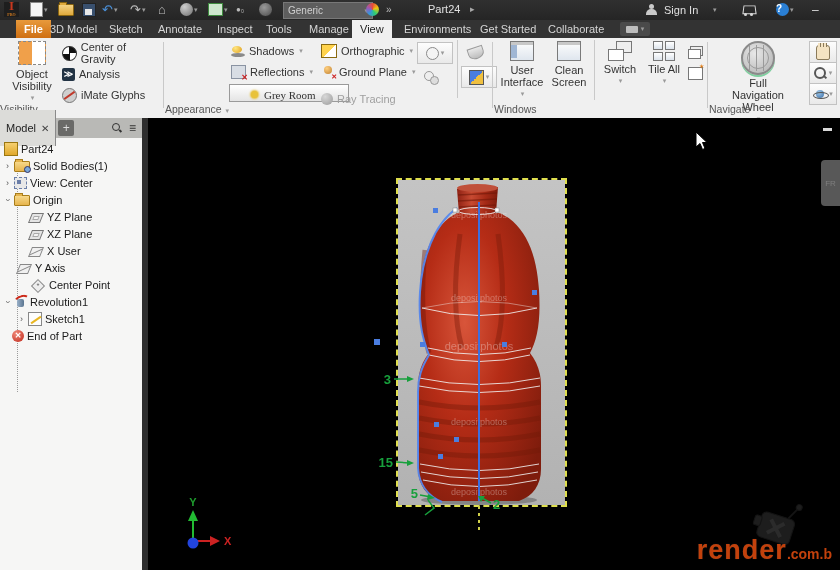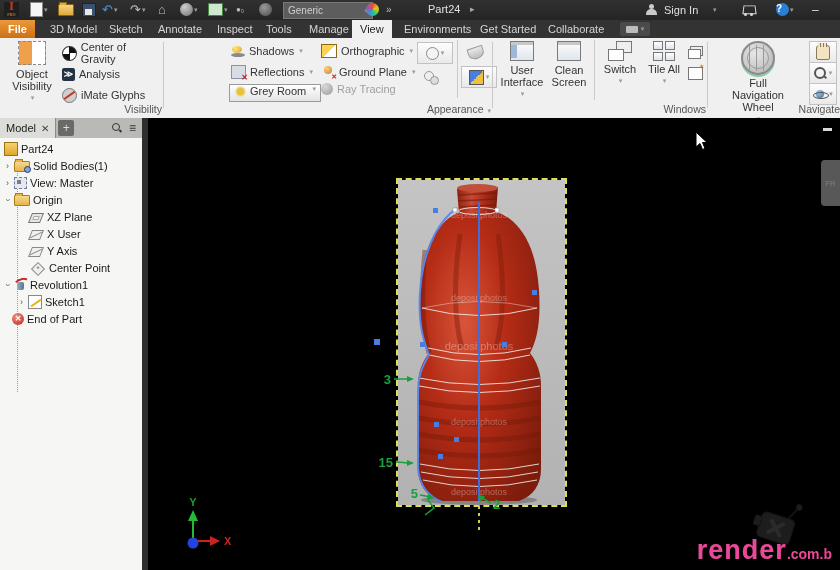--- a/index.html
+++ b/index.html
@@ -38,42 +38,42 @@
   
   #tabrow{left:0;top:20px;width:840px;height:18px;background:#333333;}
   .rtab{position:absolute;top:0;height:18px;display:flex;align-items:center;padding:0 8px;font-size:11px;color:#d5d5d5;}
   .rtab.file{background:linear-gradient(#e89a3c,#cf6f12);color:#fff;font-weight:bold;}
   .rtab.active{background:#f0f0f0;color:#1b1b1b;}
   .tab-extra{position:absolute;left:620px;top:2px;width:30px;height:14px;background:#4a4a4a;border-radius:2px;display:flex;align-items:center;justify-content:center;gap:2px;}
   .cam{width:12px;height:7px;background:#bdbdbd;border-radius:1px;}
   
   #ribbon{left:0;top:38px;width:840px;height:80px;background:#f0f0f0;border-bottom:1px solid #9a9a9a;color:#333;font-size:11px;}
   .sep{position:absolute;top:4px;height:66px;width:1px;background:#c9c9c9;}
-  .group-label{position:absolute;bottom:2px;width:100%;text-align:right;font-size:10.5px;color:#555;}
+  .group-label{position:absolute;bottom:2px;width:100%;text-align:left;font-size:10.5px;color:#555;}
   .bigbtn{position:absolute;top:3px;display:flex;flex-direction:column;align-items:center;text-align:center;line-height:12px;}
   .row-item{position:absolute;display:flex;align-items:center;gap:4px;height:18px;}
   .disabled{color:#9f9f9f;}
   .ov-icon{width:26px;height:22px;border:1px dashed #888;background:linear-gradient(90deg,#f0a04a 50%,#fff 50%);margin-bottom:3px;}
   .cog{width:13px;height:13px;border-radius:50%;border:1px solid #333;background:conic-gradient(#111 0 25%,#fff 0 50%,#111 0 75%,#fff 0);}
   .analysis{width:13px;height:13px;border-radius:2px;background:#234;color:#fff;font:bold 9px "Liberation Sans",sans-serif;display:flex;align-items:center;justify-content:center;}
   .imate{width:13px;height:13px;border-radius:50%;background:#cfcfcf;border:1px solid #777;position:relative;overflow:hidden;}
   .imate:before{content:"";position:absolute;left:-2px;top:5px;width:18px;height:2px;background:#c0392b;transform:rotate(-35deg);}
   .shadow-ic{width:14px;height:11px;position:relative;}
   .shadow-ic:before{content:"";position:absolute;left:1px;top:0;width:10px;height:7px;border-radius:50%;background:radial-gradient(circle at 35% 30%,#ffe680,#e0a020);}
   .shadow-ic:after{content:"";position:absolute;left:0;top:7px;width:14px;height:4px;border-radius:50%;background:#8a8a8a;}
   .refl-ic{width:13px;height:12px;background:#d8dde4;border:1px solid #8a93a2;position:relative;}
   .refl-ic:after{content:"✕";position:absolute;right:-3px;bottom:-4px;color:#cc2222;font-size:8px;font-weight:bold;}
   .sun{width:13px;height:13px;position:relative;}
   .sun:before{content:"";position:absolute;left:3px;top:3px;width:7px;height:7px;border-radius:50%;background:#e8c23a;box-shadow:0 0 2px 1px #e8c23a;}
   .ortho-ic{width:14px;height:12px;background:linear-gradient(135deg,#ffd34d 50%,#fff 50%);border:1px solid #8a6a10;}
   .ground-ic{width:14px;height:12px;position:relative;}
   .ground-ic:before{content:"";position:absolute;left:3px;top:0;width:8px;height:8px;border-radius:50%;background:radial-gradient(circle at 35% 30%,#ffd080,#c08030);}
   .ground-ic:after{content:"✕";position:absolute;right:-2px;bottom:-3px;color:#cc2222;font-size:7px;font-weight:bold;}
   .ray-ic{width:12px;height:12px;border-radius:50%;background:radial-gradient(circle at 35% 30%,#d8d8d8,#9a9a9a);}
-  .combo{display:flex;align-items:flex-start;background:linear-gradient(#fff,#e4e4e4);border:1px solid #9a9a9a;height:16px;padding:0 4px;gap:3px;}
+  .combo{display:flex;align-items:flex-end;background:linear-gradient(#fff,#e4e4e4);border:1px solid #9a9a9a;height:16px;padding:0 18px;gap:3px;font-family:Liberation Serif, serif;}
   .smbtn{position:absolute;width:24px;height:20px;border:1px solid #c2c2c2;background:linear-gradient(#fdfdfd,#e9e9e9);display:flex;align-items:center;justify-content:center;gap:1px;}
   .circ-o{width:11px;height:11px;border-radius:50%;border:1px solid #8a8a8a;background:#f4f4f4;}
   .two-sph{width:14px;height:12px;position:relative;}
   .two-sph:before{content:"";position:absolute;left:0;top:0;width:8px;height:8px;border-radius:50%;border:1px solid #999;background:#eee;}
   .two-sph:after{content:"";position:absolute;left:6px;top:5px;width:7px;height:7px;border-radius:50%;border:1px solid #999;background:#ddd;}
   .half-sph{width:14px;height:10px;background:linear-gradient(#e8e8e8,#bdbdbd);border:1px solid #9a9a9a;border-radius:0 0 8px 8px / 0 0 6px 6px;transform:rotate(-18deg);}
   .cubecol{width:13px;height:13px;background:linear-gradient(135deg,#4a7de0 50%,#f0c040 50%);border:1px solid #555;}
   .win-ic{width:22px;height:18px;border:1px solid #7a7a7a;background:linear-gradient(#fdfdfd,#dfe6ee);margin-bottom:3px;position:relative;}
   .win-ic.ui:before{content:"";position:absolute;left:0;top:0;width:6px;height:16px;background:#9fb6d4;}
   .win-ic:after{content:"";position:absolute;left:0;top:0;right:0;height:3px;background:#c8c8c8;}
@@ -94,21 +94,21 @@
   .hand-ic:before{content:"";position:absolute;left:1px;top:-3px;width:9px;height:4px;background:repeating-linear-gradient(90deg,#f4e3c2 0 2px,#8a7a5a 2px 3px);}
   .mag{width:13px;height:13px;position:relative;}
   .mag:before{content:"";position:absolute;left:0;top:0;width:8px;height:8px;border-radius:50%;border:2px solid #555;}
   .mag:after{content:"";position:absolute;left:9px;top:9px;width:4px;height:2px;background:#555;transform:rotate(45deg);}
   .orbit{width:14px;height:13px;position:relative;}
   .orbit:before{content:"";position:absolute;left:3px;top:2px;width:8px;height:8px;border-radius:50%;background:radial-gradient(circle at 35% 30%,#9ec7e8,#3a6ea8);}
   .orbit:after{content:"";position:absolute;left:0;top:4px;width:14px;height:5px;border-radius:50%;border:1px solid #555;}
   
   #browser{left:0;top:118px;width:142px;height:452px;background:#f6f6f5;border-right:6px solid #2e2e2e;}
   #browser-header{position:absolute;left:0;top:0;width:100%;height:20px;background:#b9b9b6;display:flex;align-items:center;}
-  .panel-tab{height:20px;background:#dcdcd9;display:flex;align-items:center;gap:5px;padding:0 6px;font-size:11px;color:#222;border-right:1px solid #8a8a8a;}
+  .panel-tab{height:36px;background:#dcdcd9;display:flex;align-items:center;gap:5px;padding:0 6px;font-size:11px;color:#222;border-right:1px solid #8a8a8a;}
   .closex{color:#444;font-size:10px;}
   .plus-tab{width:16px;height:16px;margin-left:2px;background:#6a6a68;color:#ddd;display:flex;align-items:center;justify-content:center;font-size:12px;border-radius:2px;}
   .hdr-icons{margin-left:auto;display:flex;gap:7px;padding-right:6px;color:#333;}
   .hdr-mag{width:10px;height:10px;position:relative;}
   .hdr-mag:before{content:"";position:absolute;left:0;top:0;width:6px;height:6px;border-radius:50%;border:1.5px solid #333;}
   .hdr-mag:after{content:"";position:absolute;left:7px;top:7px;width:3px;height:1.5px;background:#333;transform:rotate(45deg);}
   #tree{position:absolute;left:0;top:22px;width:100%;font-size:11px;color:#1a1a1a;}
   .trow{height:17px;display:flex;align-items:center;gap:3px;white-space:nowrap;}
   .chev{color:#555;font-size:9px;width:7px;display:inline-block;text-align:center;}
   .chev.open{transform:rotate(90deg);}
@@ -130,21 +130,21 @@
   .ti-rev:after{content:"";position:absolute;left:0;top:-1px;width:13px;height:9px;border:2px solid transparent;border-top-color:#cc2a1a;border-radius:50%;transform:rotate(-15deg);}
   .ti-sketch{width:12px;height:12px;border:1px solid #888;background:#fdfdfd;}
   .ti-sketch:after{content:"";position:absolute;left:1px;top:6px;width:12px;height:2px;background:#e8b622;transform:rotate(-35deg);}
   .ti-eop{width:12px;height:12px;border-radius:50%;background:radial-gradient(circle at 35% 30%,#f08a7a,#c0281a);color:#fff;font:bold 8px "Liberation Sans",sans-serif;display:flex;align-items:center;justify-content:center;}
   .guide{position:absolute;left:17px;top:52px;height:222px;border-left:1px dotted #9a9a9a;}
   
   #viewport{left:148px;top:118px;width:692px;height:452px;background:#000;}
   #photo{position:absolute;left:250px;top:62px;width:167px;height:325px;background:linear-gradient(180deg,#c4c4c4,#b2b2b2);outline:2px dashed #dede4e;}
   #free-tab{position:absolute;left:673px;top:42px;width:19px;height:46px;background:#585858;border-radius:4px 0 0 4px;color:#7f7f7f;font-size:8px;display:flex;align-items:center;justify-content:center;}
   .dash-tr{position:absolute;left:675px;top:10px;width:9px;height:3px;background:#d8d8d8;}
-  #render-wm{position:absolute;right:8px;bottom:4px;color:#ec4899;display:flex;align-items:baseline;}
+  #render-wm{position:absolute;right:8px;bottom:4px;color:#c2410c;display:flex;align-items:baseline;}
   #render-wm .r1{font:bold 27px "Liberation Sans",sans-serif;letter-spacing:1px;text-shadow:0 0 1px #2a2a2a;}
   #render-wm .r2{font:bold 14px "Liberation Sans",sans-serif;}
   #cursor{left:695px;top:131px;width:14px;height:20px;}
 </style>
 </head>
 <body>
 
 <div id="titlebar" class="abs">
   <div class="tb-ic logo" style="left:4px">
     <span>I</span>
@@ -210,21 +210,21 @@
   <div class="tb-ic" style="left:776px">
       <span class="help">?</span>
       <span class="drop">▾</span>
     </div>
   <div class="tb-ic" style="left:812px;color:#ddd">
       <span>–</span>
     </div>
 </div>
 
 <div id="tabrow" class="abs">
-  <div class="rtab file" style="left:0">File</div>
+  <div class="rtab file" style="left:16px">File</div>
   <div class="rtab" style="left:42px">3D Model</div>
   <div class="rtab" style="left:101px">Sketch</div>
   <div class="rtab" style="left:150px">Annotate</div>
   <div class="rtab" style="left:209px">Inspect</div>
   <div class="rtab" style="left:258px">Tools</div>
   <div class="rtab" style="left:301px">Manage</div>
   <div class="rtab active" style="left:352px">View</div>
   <div class="rtab" style="left:396px">Environments</div>
   <div class="rtab" style="left:472px">Get Started</div>
   <div class="rtab" style="left:540px">Collaborate</div>
@@ -277,21 +277,21 @@
     <div class="row-item" style="left:156px;top:4px">
       <span class="ortho-ic"></span>
         <span>Orthographic</span>
         <span class="drop">▾</span>
     </div>
     <div class="row-item" style="left:156px;top:25px">
       <span class="ground-ic"></span>
         <span>Ground Plane</span>
         <span class="drop">▾</span>
     </div>
-    <div class="row-item disabled" style="left:156px;top:42px">
+    <div class="row-item disabled" style="left:156px;top:52px">
       <span class="ray-ic"></span>
         <span>Ray Tracing</span>
     </div>
     <div class="smbtn" style="left:252px;top:4px;width:34px">
       <span class="circ-o"></span>
         <span class="drop">▾</span>
     </div>
     <div class="smbtn" style="left:252px;top:28px;width:26px;border-color:transparent;background:none">
       <span class="two-sph"></span>
     </div>
@@ -383,36 +383,40 @@
         <span>Part24</span>
       </div>
     <div class="trow" style="padding-left:4px">
         <span class="chev">›</span>
         <span class="ti ti-folder ti-sb"></span>
         <span>Solid Bodies(1)</span>
       </div>
     <div class="trow" style="padding-left:4px">
         <span class="chev">›</span>
         <span class="ti ti-view"></span>
-        <span>View: Master</span>
+        <span>View: Center</span>
       </div>
     <div class="trow" style="padding-left:4px">
         <span class="chev open">›</span>
         <span class="ti ti-folder"></span>
         <span>Origin</span>
       </div>
     <div class="trow" style="padding-left:28px">
         <span class="ti ti-plane"></span>
+        <span>YZ Plane</span>
+      </div>
+    <div class="trow" style="padding-left:28px">
+        <span class="ti ti-plane"></span>
         <span>XZ Plane</span>
       </div>
     <div class="trow" style="padding-left:28px">
         <span class="ti ti-axis"></span>
         <span>X User</span>
       </div>
-    <div class="trow" style="padding-left:28px">
+    <div class="trow" style="padding-left:16px">
         <span class="ti ti-axis"></span>
         <span>Y Axis</span>
       </div>
     <div class="trow" style="padding-left:30px">
         <span class="ti ti-point"></span>
         <span>Center Point</span>
       </div>
     <div class="trow" style="padding-left:4px">
         <span class="chev open">›</span>
         <span class="ti ti-rev"></span>

